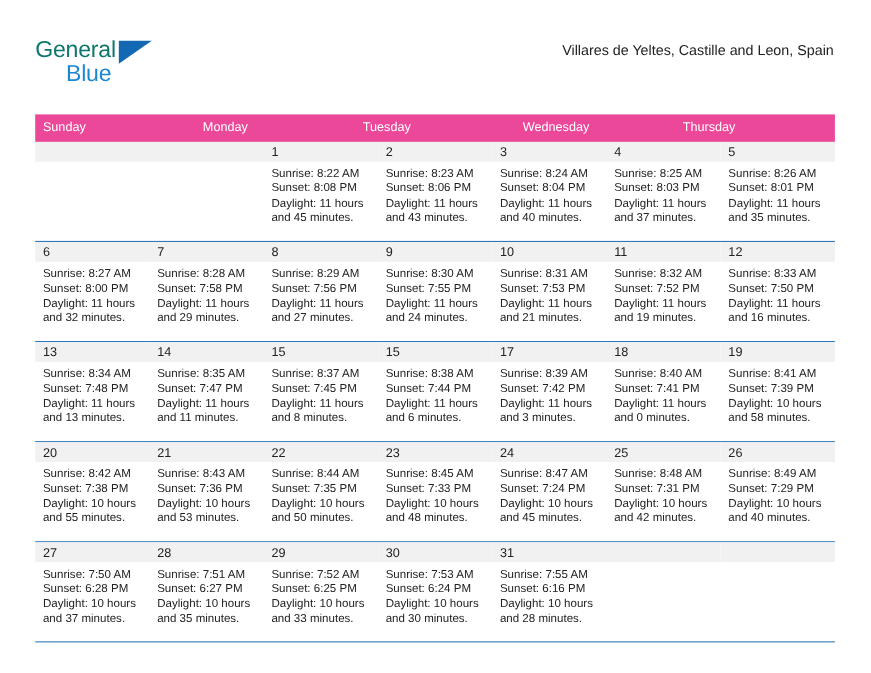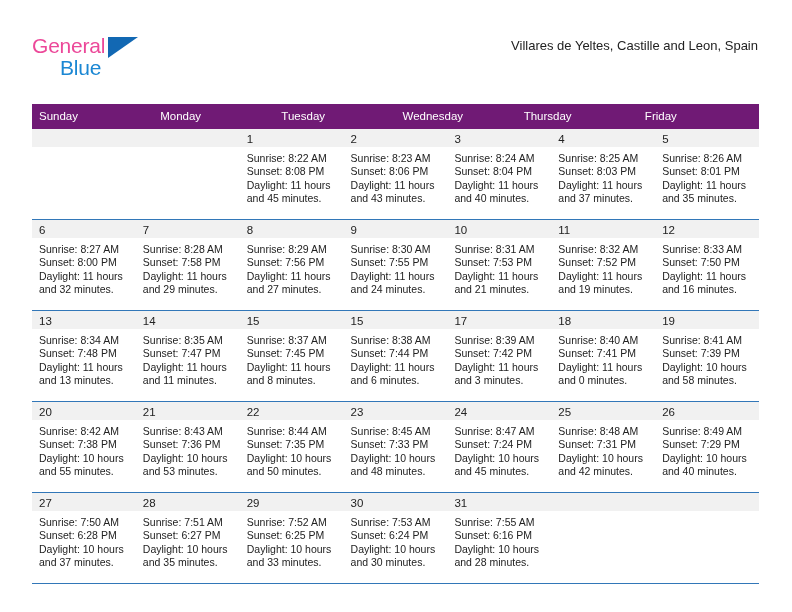--- a/index.html
+++ b/index.html
@@ -35,21 +35,21 @@
     top: 6px;
     width: 140px;
     height: 56px;
   }
   .logo-general {
     position: absolute;
     left: 0;
     top: 0;
     font-size: 21px;
     letter-spacing: -0.2px;
-    color: #ec4899;
+    color: #0f766e;
     font-family: "Liberation Sans", sans-serif;
   }
   .logo-triangle {
     position: absolute;
     left: 76px;
     top: 3px;
     width: 0;
     height: 0;
     border-left: 30px solid #1268b3;
     border-bottom: 21px solid transparent;
@@ -84,21 +84,21 @@
 
   
   .calendar {
     position: absolute;
     left: 32px;
     top: 104px;
     width: 727px;
   }
   .weekday-row {
     display: flex;
-    background: #701a75;
+    background: #ec4899;
   }
   .weekday {
     flex: 1 1 0;
     box-sizing: border-box;
     padding: 5px 7px 6px 7px;
     font-size: 11.5px;
     color: #ffffff;
     line-height: 14px;
   }
   .week-row {
@@ -155,21 +155,20 @@
   </div>
 
   <div class="calendar">
 
     <div class="weekday-row">
       <div class="weekday">Sunday</div>
       <div class="weekday">Monday</div>
       <div class="weekday">Tuesday</div>
       <div class="weekday">Wednesday</div>
       <div class="weekday">Thursday</div>
-      <div class="weekday">Friday</div>
     </div>
 
     <div class="week-row">
       <div class="day-cell empty">
         <div class="daynum-band"></div>
         <div class="day-body">
           <div></div>
           <div></div>
           <div></div>
           <div></div>

